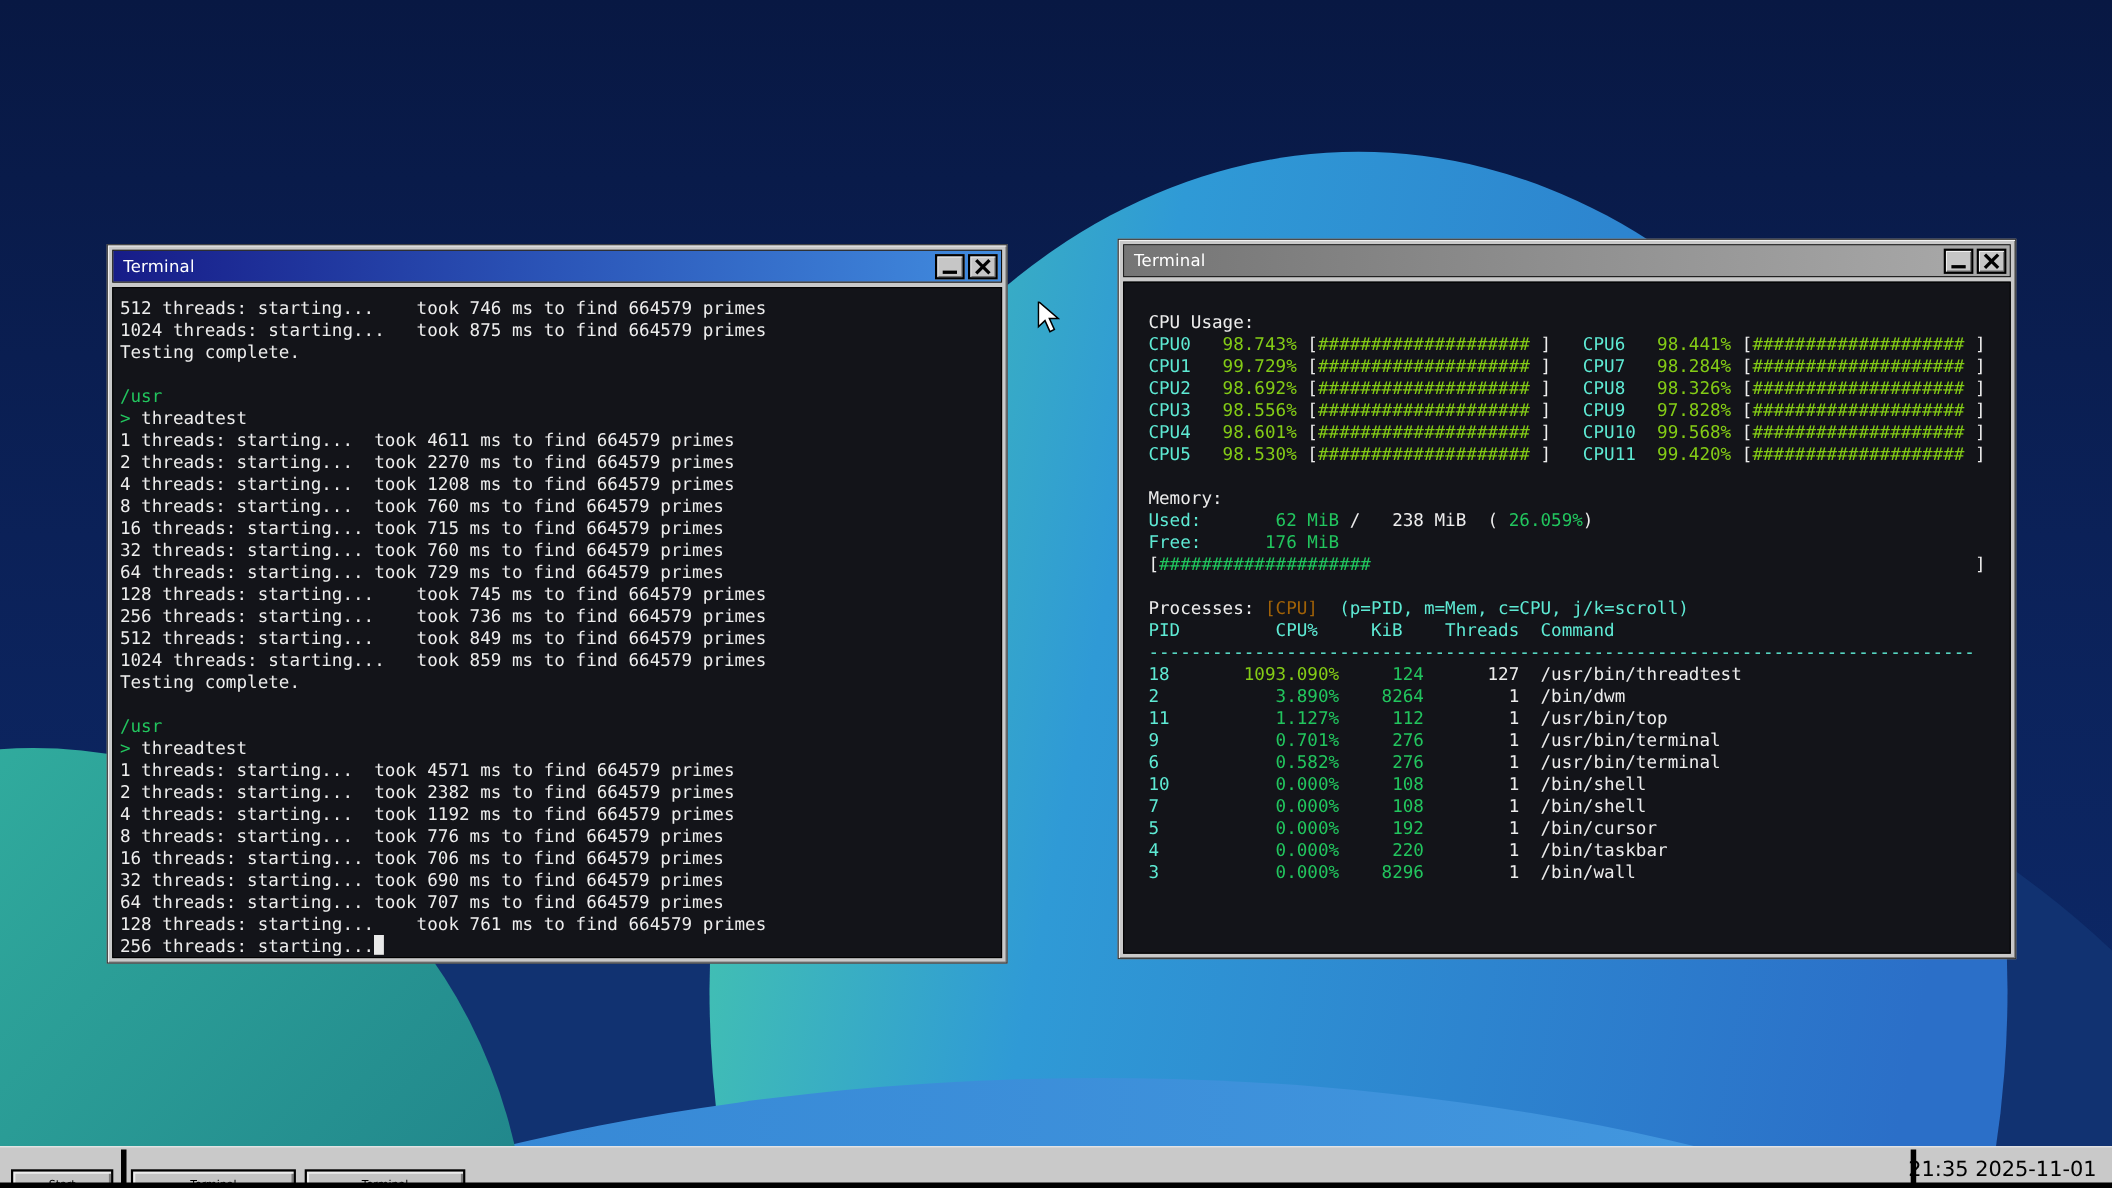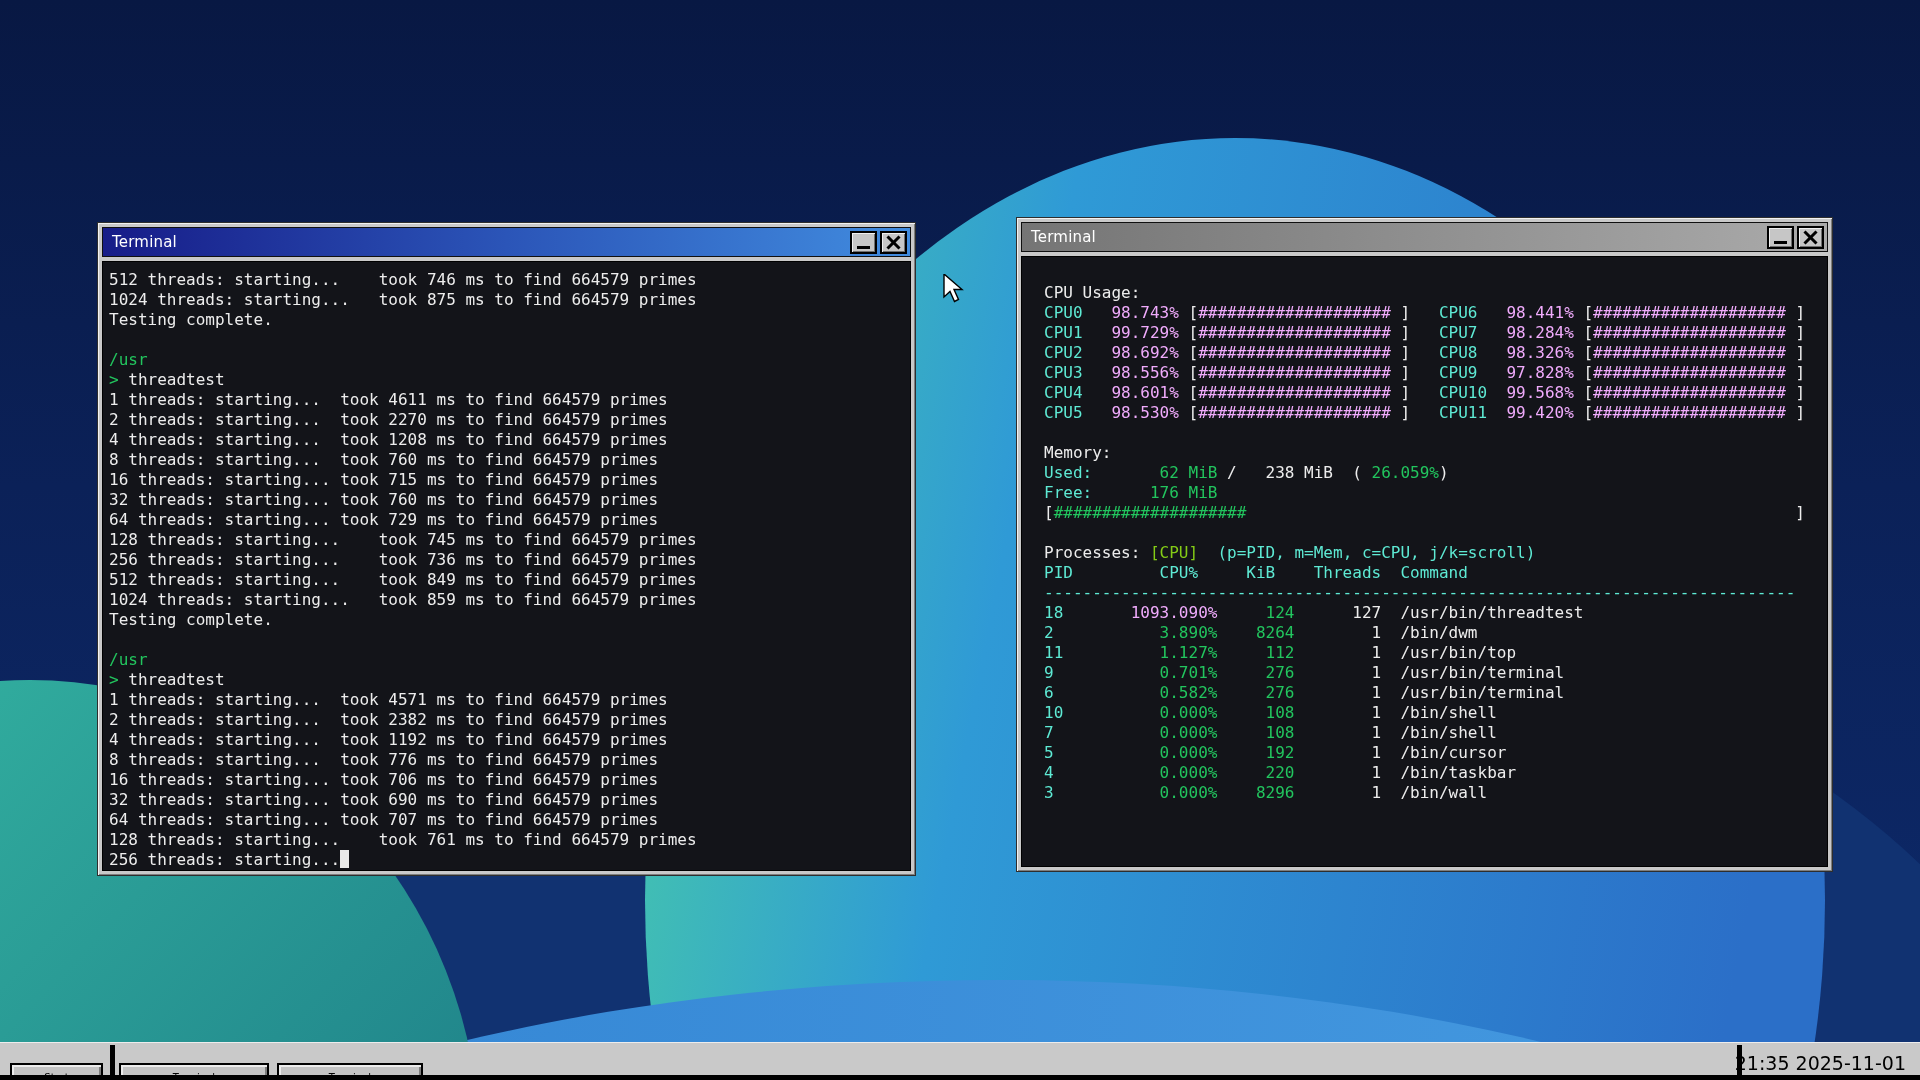--- a/index.html
+++ b/index.html
@@ -23,22 +23,22 @@
   .glyph-x1,.glyph-x2{position:absolute;left:3px;top:8px;width:17px;height:3px;background:#000}
   .glyph-x1{transform:rotate(45deg)}.glyph-x2{transform:rotate(-45deg)}
 
   
   .term{margin-top:4px;background:#131419;border:1px solid #000;overflow:hidden;
     white-space:pre;font-family:"DejaVu Sans Mono",monospace;font-size:16px;
     line-height:20px;box-sizing:border-box}
   #window-left .term{height:610px;padding:8px 0 0 6px}
   #window-right .term{height:611px;padding:26px 6px 0 22px}
   .tl{height:20px}
-  .c-w{color:#ededed}.c-g{color:#22c55e}.c-r{color:#f0abfc}
-  .c-gy{color:#5eead4}.c-cy{color:#84cc16}
+  .c-w{color:#ededed}.c-g{color:#22c55e}.c-r{color:#84cc16}
+  .c-gy{color:#5eead4}.c-cy{color:#a16207}
   .cursor{display:inline-block;width:9px;height:18px;background:#e9e9e9;margin-bottom:-3px}
 
   
   .taskbar{position:absolute;left:0;bottom:0;width:1920px;height:38px;background:#c9c9c9;
     border-top:1px solid #ededed;box-sizing:border-box}
   .taskbar::after{content:"";position:absolute;left:0;right:0;bottom:0;height:5px;background:#000}
   .tb-btn{position:absolute;top:20px;height:28px;border:2px solid #000;background:#c4c4c4;
     box-shadow:inset 2px 2px 0 #ececec, inset -2px -2px 0 #7d7d7d;color:#000;font-size:10px;
     display:flex;align-items:center;justify-content:center;box-sizing:border-box}
   .tb-sep{position:absolute;top:2px;width:5px;height:31px;background:#000}

